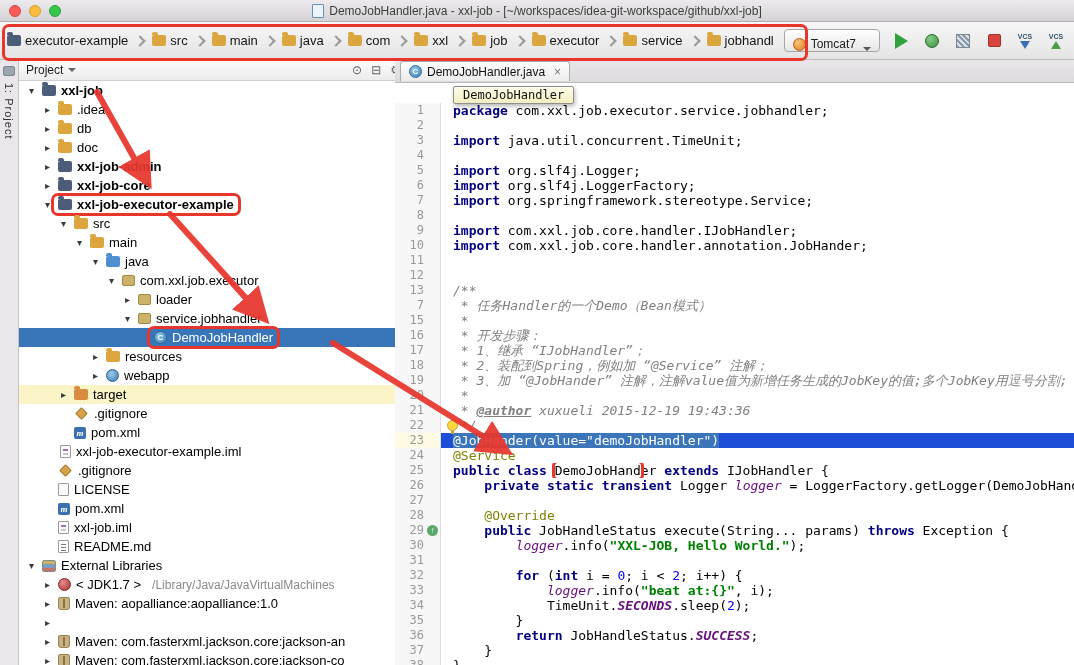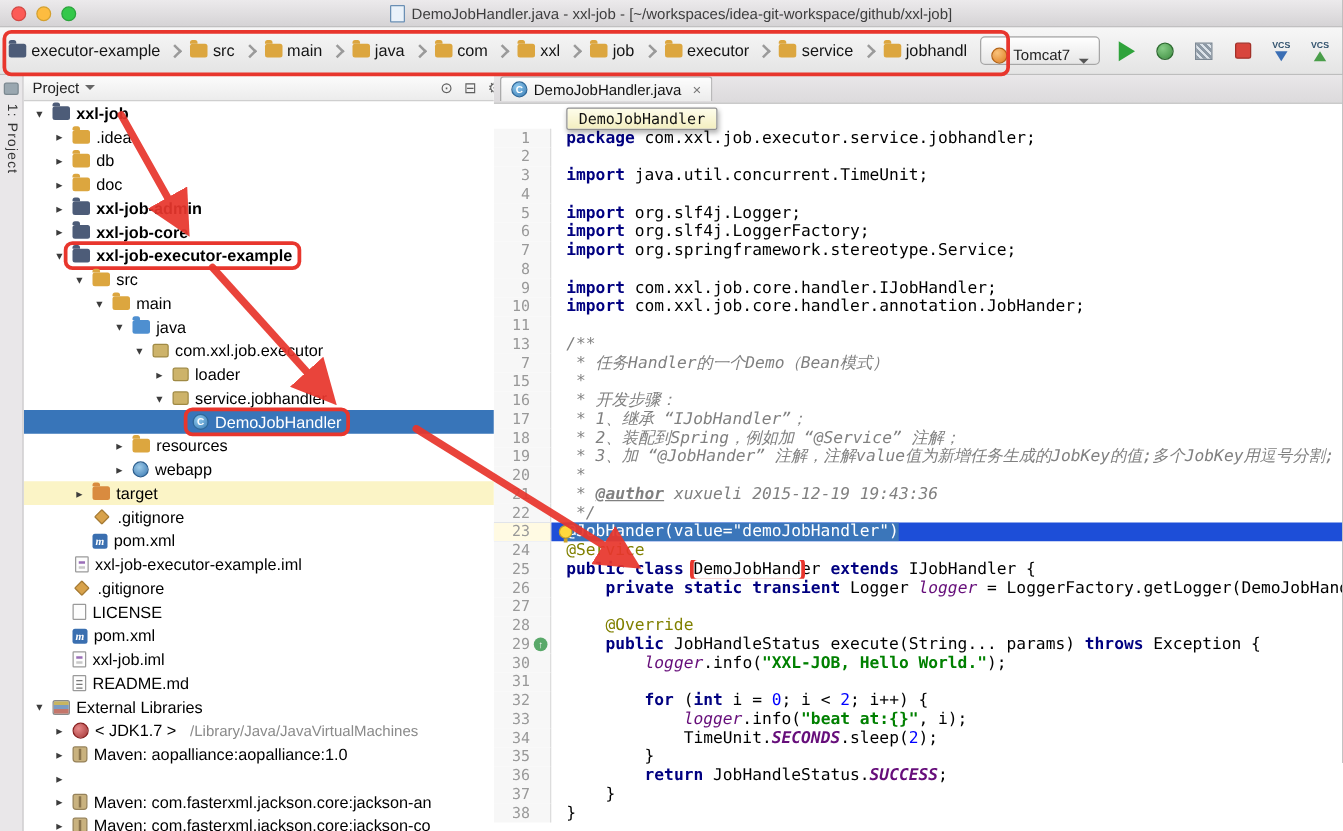--- a/index.html
+++ b/index.html
@@ -484,20 +484,21 @@
           <div class="code-line"><span class="gutter">2</span><span class="code-text"></span></div>
           <div class="code-line"><span class="gutter">3</span><span class="code-text"><span class="tk-k">import</span><span class="tk-p"> java.util.concurrent.TimeUnit;</span></span></div>
           <div class="code-line"><span class="gutter">4</span><span class="code-text"></span></div>
           <div class="code-line"><span class="gutter">5</span><span class="code-text"><span class="tk-k">import</span><span class="tk-p"> org.slf4j.Logger;</span></span></div>
           <div class="code-line"><span class="gutter">6</span><span class="code-text"><span class="tk-k">import</span><span class="tk-p"> org.slf4j.LoggerFactory;</span></span></div>
           <div class="code-line"><span class="gutter">7</span><span class="code-text"><span class="tk-k">import</span><span class="tk-p"> org.springframework.stereotype.Service;</span></span></div>
           <div class="code-line"><span class="gutter">8</span><span class="code-text"></span></div>
           <div class="code-line"><span class="gutter">9</span><span class="code-text"><span class="tk-k">import</span><span class="tk-p"> com.xxl.job.core.handler.IJobHandler;</span></span></div>
           <div class="code-line"><span class="gutter">10</span><span class="code-text"><span class="tk-k">import</span><span class="tk-p"> com.xxl.job.core.handler.annotation.JobHander;</span></span></div>
           <div class="code-line"><span class="gutter">11</span><span class="code-text"></span></div>
+          <div class="code-line"><span class="gutter">12</span><span class="code-text"></span></div>
           <div class="code-line"><span class="gutter">13</span><span class="code-text"><span class="tk-c">/**</span></span></div>
           <div class="code-line"><span class="gutter">7</span><span class="code-text"><span class="tk-c"> * 任务Handler的一个Demo（Bean模式）</span></span></div>
           <div class="code-line"><span class="gutter">15</span><span class="code-text"><span class="tk-c"> *</span></span></div>
           <div class="code-line"><span class="gutter">16</span><span class="code-text"><span class="tk-c"> * 开发步骤：</span></span></div>
           <div class="code-line"><span class="gutter">17</span><span class="code-text"><span class="tk-c"> * 1、继承 “IJobHandler”；</span></span></div>
           <div class="code-line"><span class="gutter">18</span><span class="code-text"><span class="tk-c"> * 2、装配到Spring，例如加 “@Service” 注解；</span></span></div>
           <div class="code-line"><span class="gutter">19</span><span class="code-text"><span class="tk-c"> * 3、加 “@JobHander” 注解，注解value值为新增任务生成的JobKey的值;多个JobKey用逗号分割;</span></span></div>
           <div class="code-line"><span class="gutter">20</span><span class="code-text"><span class="tk-c"> *</span></span></div>
           <div class="code-line"><span class="gutter">21</span><span class="code-text"><span class="tk-c"> * </span><span class="tk-ct">@author</span><span class="tk-c"> xuxueli 2015-12-19 19:43:36</span></span></div>
           <div class="code-line"><span class="gutter">22</span><span class="code-text"><span class="tk-c"> */</span></span></div>

